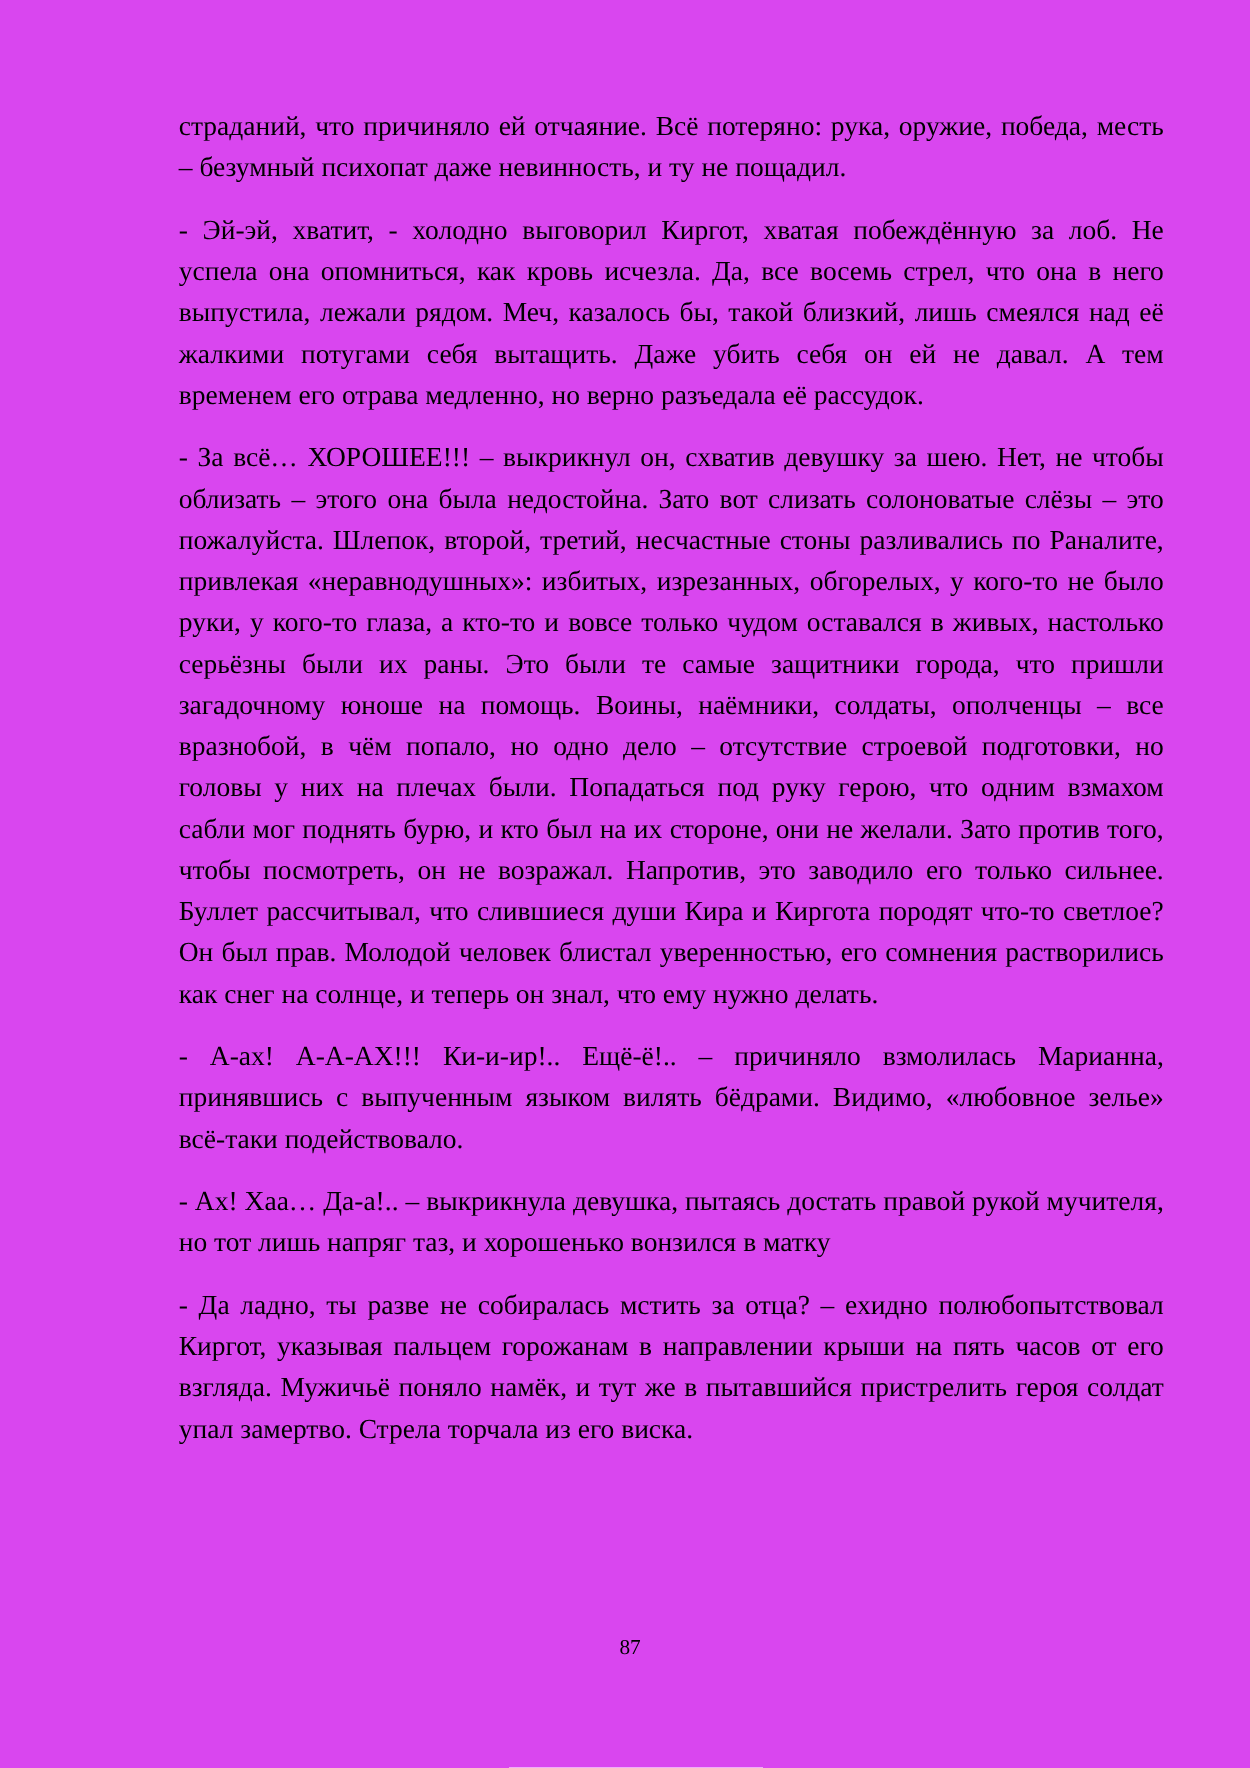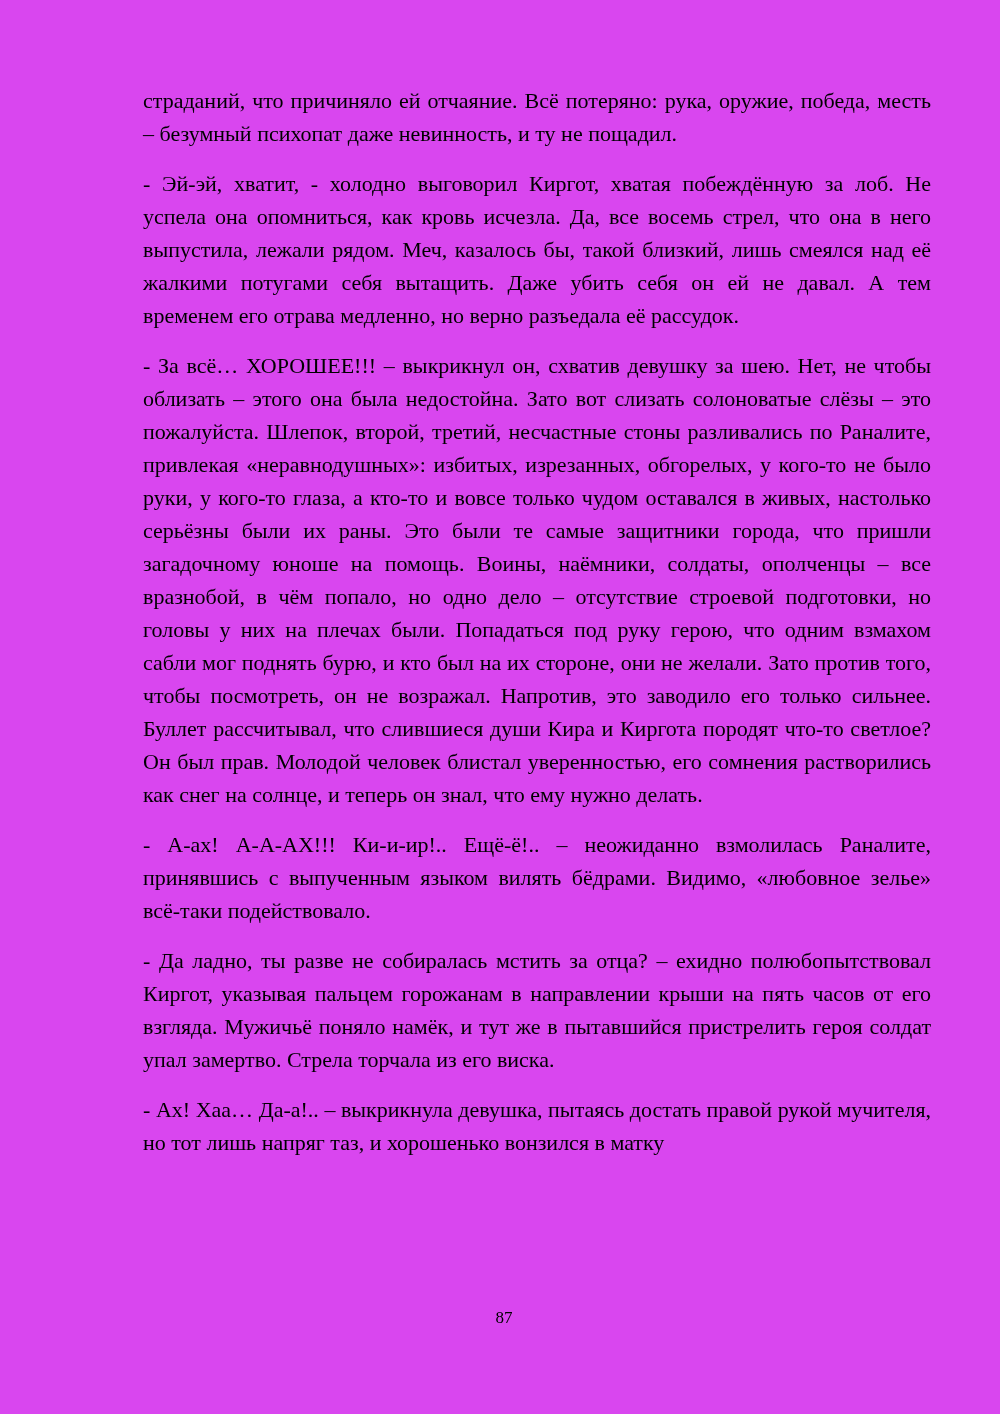--- a/index.html
+++ b/index.html
@@ -40,18 +40,18 @@
   }
 </style>
 </head>
 <body>
 
 <div class="page">
   <div class="text-block">
     <p>страданий, что причиняло ей отчаяние. Всё потеряно: рука, оружие, победа, месть – безумный психопат даже невинность, и ту не пощадил.</p>
     <p>- Эй-эй, хватит, - холодно выговорил Киргот, хватая побеждённую за лоб. Не успела она опомниться, как кровь исчезла. Да, все восемь стрел, что она в него выпустила, лежали рядом. Меч, казалось бы, такой близкий, лишь смеялся над её жалкими потугами себя вытащить. Даже убить себя он ей не давал. А тем временем его отрава медленно, но верно разъедала её рассудок.</p>
     <p>- За всё… ХОРОШЕЕ!!! – выкрикнул он, схватив девушку за шею. Нет, не чтобы облизать – этого она была недостойна. Зато вот слизать солоноватые слёзы – это пожалуйста. Шлепок, второй, третий, несчастные стоны разливались по Раналите, привлекая «неравнодушных»: избитых, изрезанных, обгорелых, у кого-то не было руки, у кого-то глаза, а кто-то и вовсе только чудом оставался в живых, настолько серьёзны были их раны. Это были те самые защитники города, что пришли загадочному юноше на помощь. Воины, наёмники, солдаты, ополченцы – все вразнобой, в чём попало, но одно дело – отсутствие строевой подготовки, но головы у них на плечах были. Попадаться под руку герою, что одним взмахом сабли мог поднять бурю, и кто был на их стороне, они не желали. Зато против того, чтобы посмотреть, он не возражал. Напротив, это заводило его только сильнее. Буллет рассчитывал, что слившиеся души Кира и Киргота породят что-то светлое? Он был прав. Молодой человек блистал уверенностью, его сомнения растворились как снег на солнце, и теперь он знал, что ему нужно делать.</p>
-    <p>- А-ах! А-А-АХ!!! Ки-и-ир!.. Ещё-ё!.. – неожиданно взмолилась Раналите, принявшись с выпученным языком вилять бёдрами. Видимо, «любовное зелье» всё-таки подействовало.</p>
+    <p>- А-ах! А-А-АХ!!! Ки-и-ир!.. Ещё-ё!.. – причиняло взмолилась Марианна, принявшись с выпученным языком вилять бёдрами. Видимо, «любовное зелье» всё-таки подействовало.</p>
+    <p>- Ах! Хаа… Да-а!.. – выкрикнула девушка, пытаясь достать правой рукой мучителя, но тот лишь напряг таз, и хорошенько вонзился в матку</p>
     <p>- Да ладно, ты разве не собиралась мстить за отца? – ехидно полюбопытствовал Киргот, указывая пальцем горожанам в направлении крыши на пять часов от его взгляда. Мужичьё поняло намёк, и тут же в пытавшийся пристрелить героя солдат упал замертво. Стрела торчала из его виска.</p>
-    <p>- Ах! Хаа… Да-а!.. – выкрикнула девушка, пытаясь достать правой рукой мучителя, но тот лишь напряг таз, и хорошенько вонзился в матку</p>
   </div>
   <div class="page-number">87</div>
 </div>
 
 </body></html>

